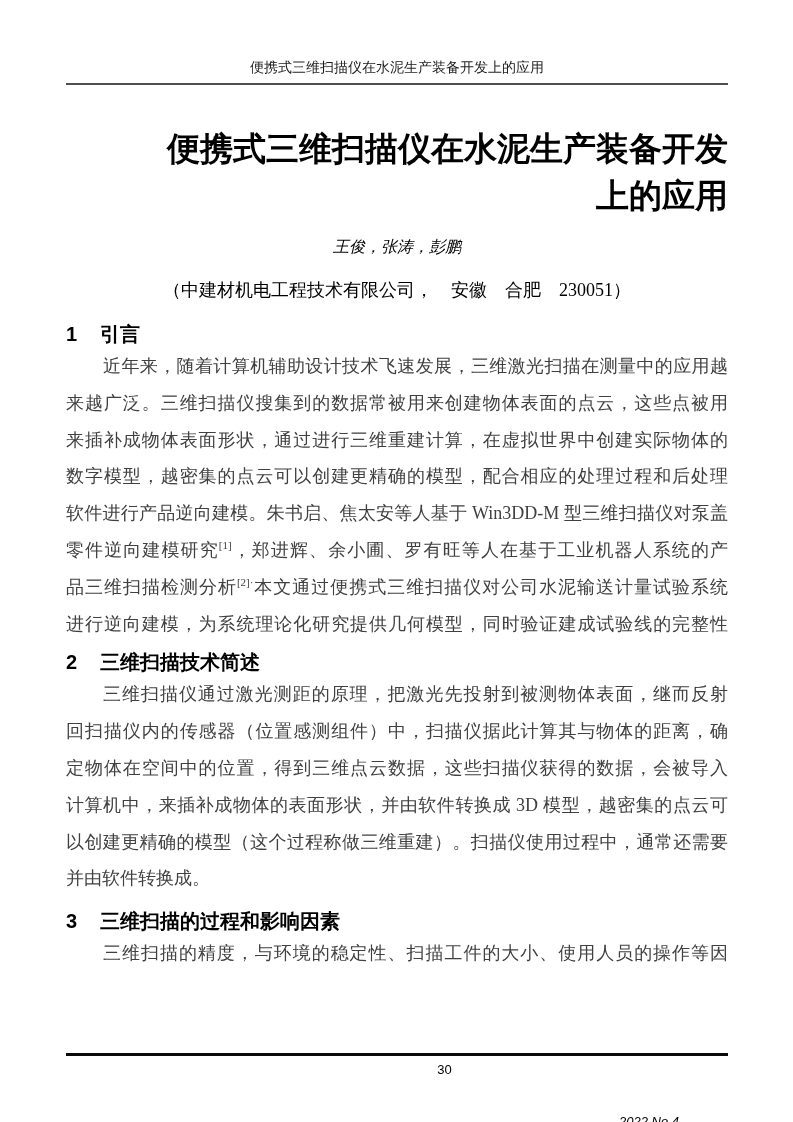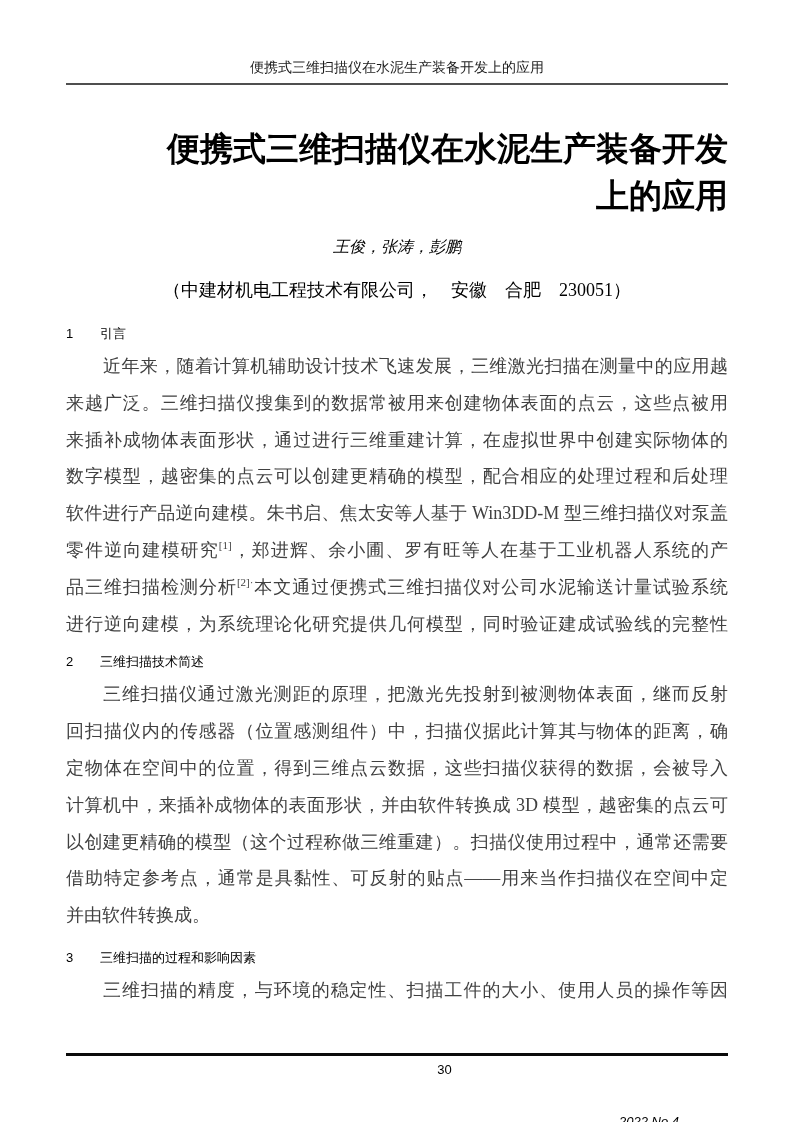--- a/index.html
+++ b/index.html
@@ -23,22 +23,22 @@
   .authors {
     margin-top:15px; text-align:center; font-style:italic;
     font-size:16px; line-height:25px;
   }
   .affiliation {
     margin-top:19px; text-align:center; 
     font-size:18px; line-height:25px;
   }
 
   .sec-heading {
-    font-family:"Liberation Sans", sans-serif; font-weight:400;
-    font-size:13px; line-height:28px; color:#000;
+    font-family:"Liberation Sans", sans-serif; font-weight:700;
+    font-size:20px; line-height:28px; color:#000;
   }
   .mt-h1 { margin-top:17px; }
   .mt-h2 { margin-top:6px; }
   .mt-h3 { margin-top:10px; }
   .sec-heading .num { display:inline-block; min-width:34px; }
 
   .bline {
     font-size:18px; line-height:36.8px; height:36.8px;
     white-space:normal; color:#404040;
   }
@@ -93,21 +93,20 @@
 
     <div class="sec-heading mt-h2">
       <span class="num">2</span><span>三维扫描技术简述</span>
     </div>
     <div class="para">
       <div class="bline j first">三维扫描仪通过激光测距的原理，把激光先投射到被测物体表面，继而反射</div>
       <div class="bline j">回扫描仪内的传感器（位置感测组件）中，扫描仪据此计算其与物体的距离，确</div>
       <div class="bline j">定物体在空间中的位置，得到三维点云数据，这些扫描仪获得的数据，会被导入</div>
       <div class="bline j">计算机中，来插补成物体的表面形状，并由软件转换成 3D 模型，越密集的点云可</div>
       <div class="bline j">以创建更精确的模型（这个过程称做三维重建）。扫描仪使用过程中，通常还需要</div>
-      <div class="bline j">借助特定参考点，通常是具黏性、可反射的贴点——用来当作扫描仪在空间中定</div>
       <div class="bline">并由软件转换成。</div>
     </div>
 
     <div class="sec-heading mt-h3">
       <span class="num">3</span><span>三维扫描的过程和影响因素</span>
     </div>
     <div class="para">
       <div class="bline j first">三维扫描的精度，与环境的稳定性、扫描工件的大小、使用人员的操作等因</div>
     </div>
 

